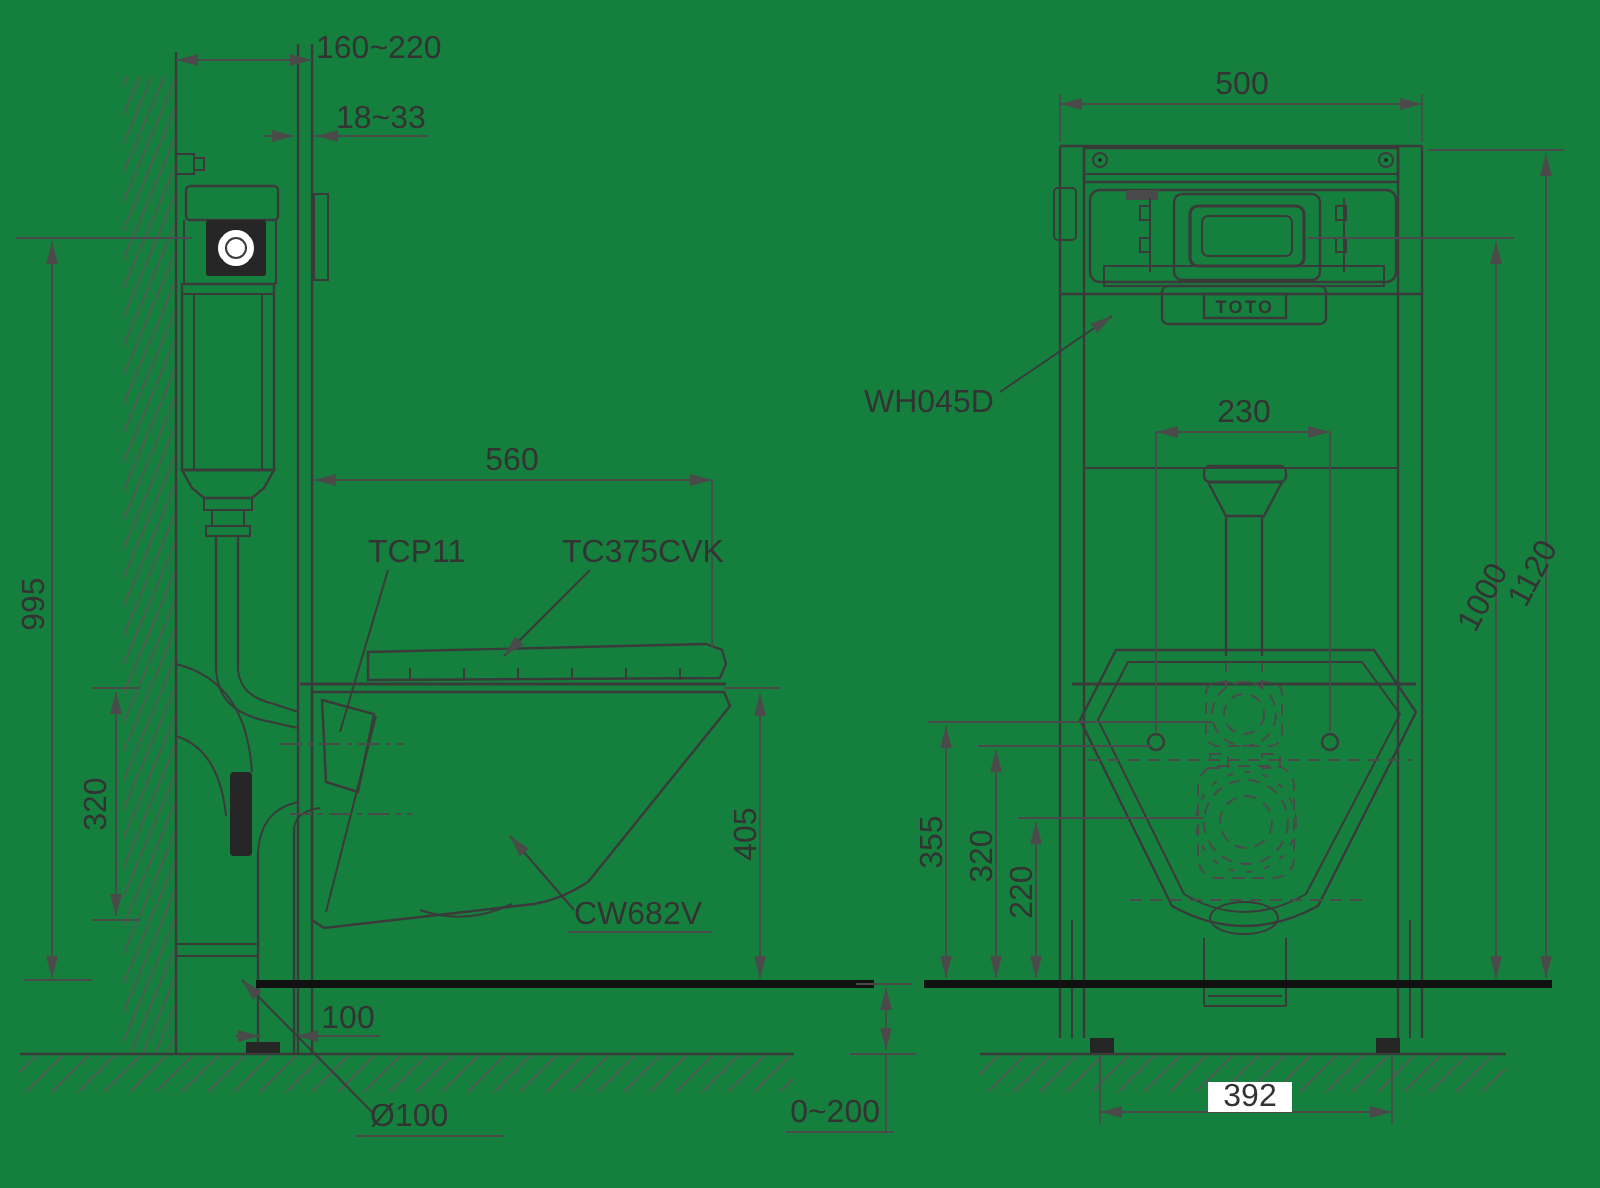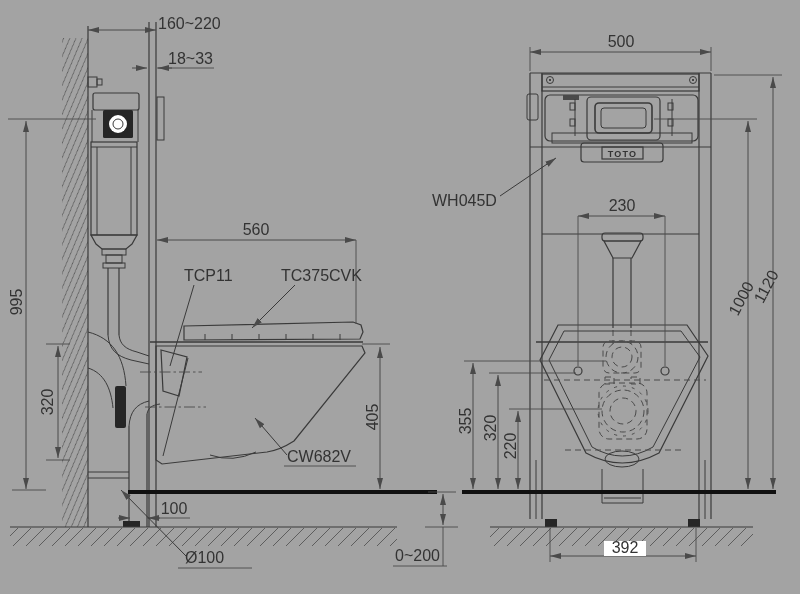--- a/index.html
+++ b/index.html
@@ -1,16 +1,16 @@
 <!DOCTYPE html>
 <html><head>
 <meta charset="utf-8">
 <style>
   html,body{margin:0;padding:0;background:#fff;}
-  .canvas{position:relative;width:800px;height:594px;background:#a3a3a3;overflow:hidden;
+  .canvas{position:relative;width:800px;height:594px;background:#15803d;overflow:hidden;
           font-family:"Liberation Sans",sans-serif;}
   svg{display:block}
   .s  {stroke:#3a3a3a;fill:none;stroke-width:1.2;stroke-linecap:butt}
   .s1 {stroke:#3a3a3a;fill:none;stroke-width:1}
   .s15{stroke:#3a3a3a;fill:none;stroke-width:1.6}
   .dk {fill:#262626;stroke:none}
   .dim{stroke:#4a4a4a;fill:none;stroke-width:1}
   .ext{stroke:#4a4a4a;fill:none;stroke-width:0.9}
   .ldr{stroke:#3a3a3a;fill:none;stroke-width:1}
   .dsh{stroke:#4a4a4a;fill:none;stroke-width:1;stroke-dasharray:6 4}

